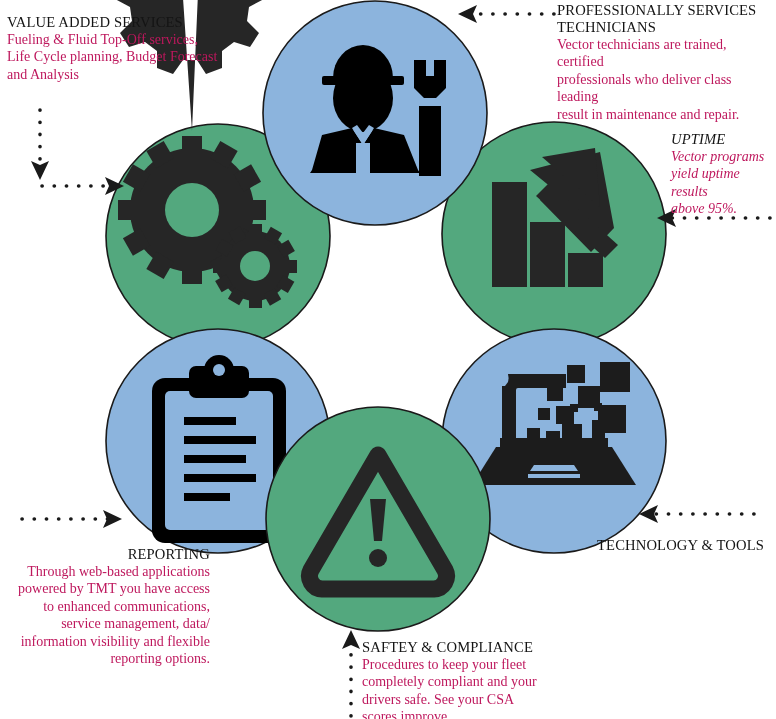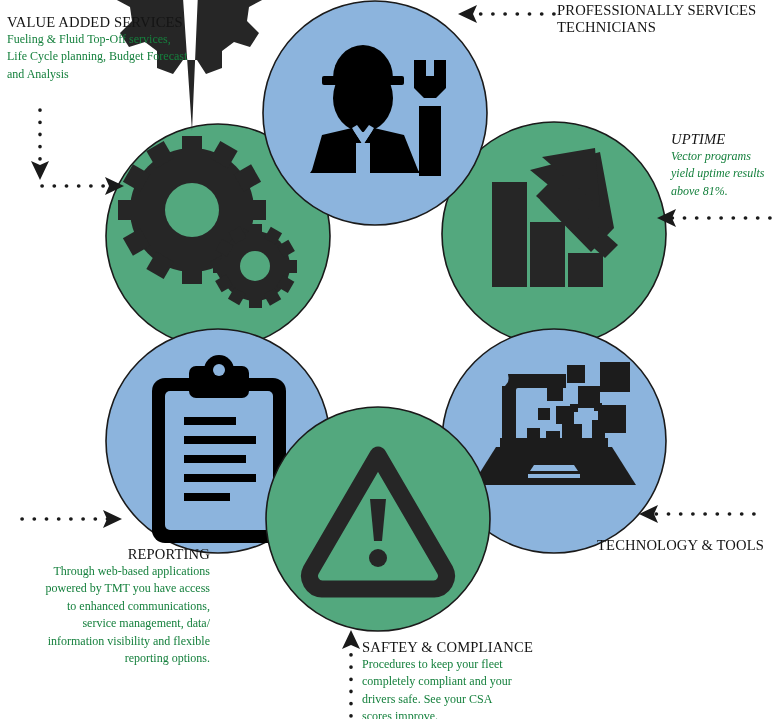--- a/index.html
+++ b/index.html
@@ -26,24 +26,24 @@
   .txt .hd {
     display: block;
     font-size: 14.6px;
     line-height: 17px;
     letter-spacing: 0.15px;
     white-space: pre-line;
     color: #141414;
   }
   .txt .bd {
     display: block;
-    font-size: 12px;
+    font-size: 14px;
     line-height: 17.4px;
     white-space: pre-line;
-    color: #15803d;
+    color: #be185d;
   }
 
   
   #t-value      { left: 7px;   top: 14px;  width: 220px; }
   #t-prof       { left: 557px; top: 2px;   width: 218px; }
   #t-uptime     { left: 671px; top: 131px; width: 105px; font-style: italic; }
   #t-tech       { left: 597px; top: 537px; width: 179px; }
   #t-safety     { left: 362px; top: 639px; width: 200px; }
   #t-reporting  { left: 10px;  top: 546px; width: 200px; text-align: right; }
 </style>
@@ -238,27 +238,30 @@
   <div class="txt" id="t-value">
     <span class="hd">VALUE ADDED SERVICES</span>
     <span class="bd">Fueling &amp; Fluid Top-Off services,
 Life Cycle planning, Budget Forecast
 and Analysis</span>
   </div>
 
   <div class="txt" id="t-prof">
     <span class="hd">PROFESSIONALLY SERVICES
 TECHNICIANS</span>
+    <span class="bd">Vector technicians are trained, certified
+professionals who deliver class leading
+result in maintenance and repair.</span>
   </div>
 
   <div class="txt" id="t-uptime">
     <span class="hd">UPTIME</span>
     <span class="bd">Vector programs
 yield uptime results
-above 81%.</span>
+above 95%.</span>
   </div>
 
   <div class="txt" id="t-tech">
     <span class="hd">TECHNOLOGY &amp; TOOLS</span>
   </div>
 
   <div class="txt" id="t-safety">
     <span class="hd">SAFTEY &amp; COMPLIANCE</span>
     <span class="bd">Procedures to keep your fleet
 completely compliant and your

